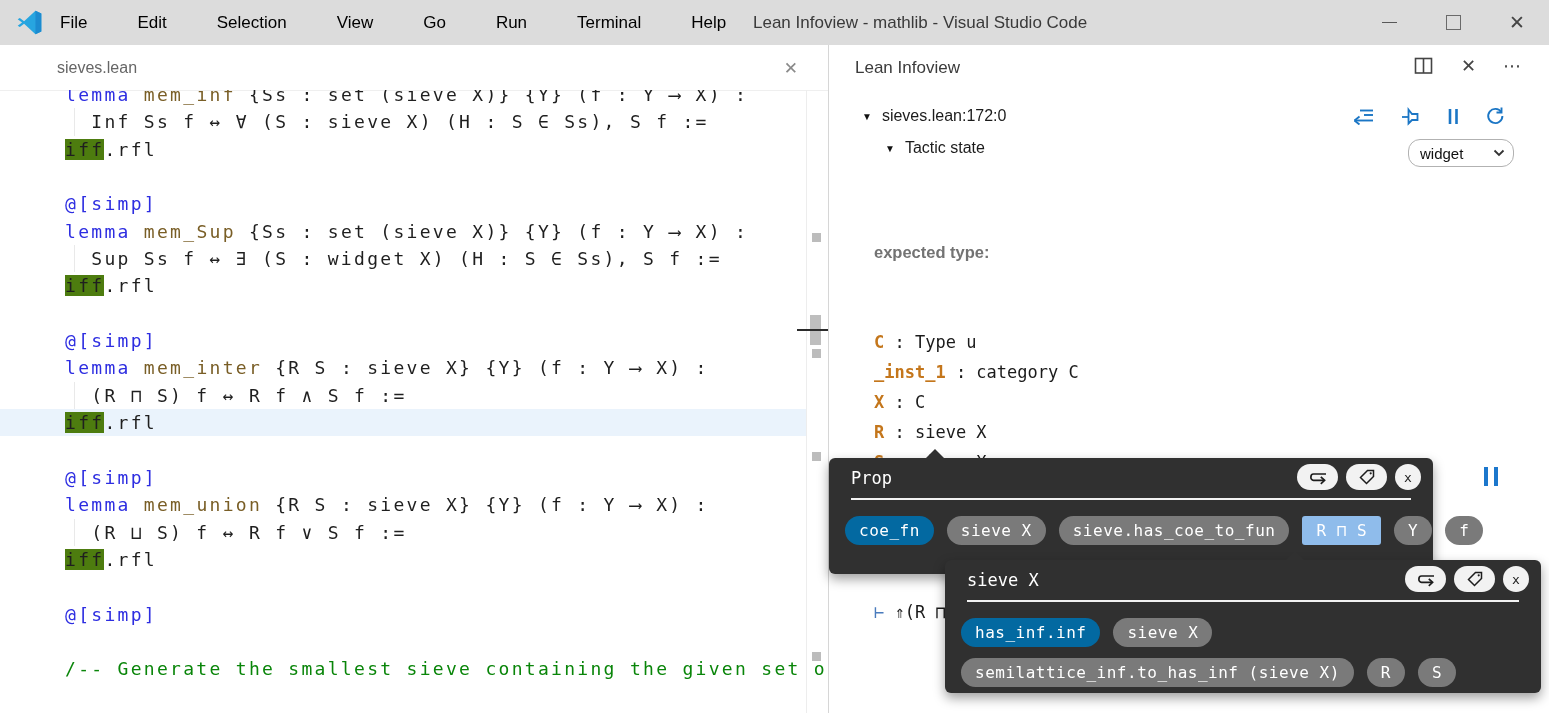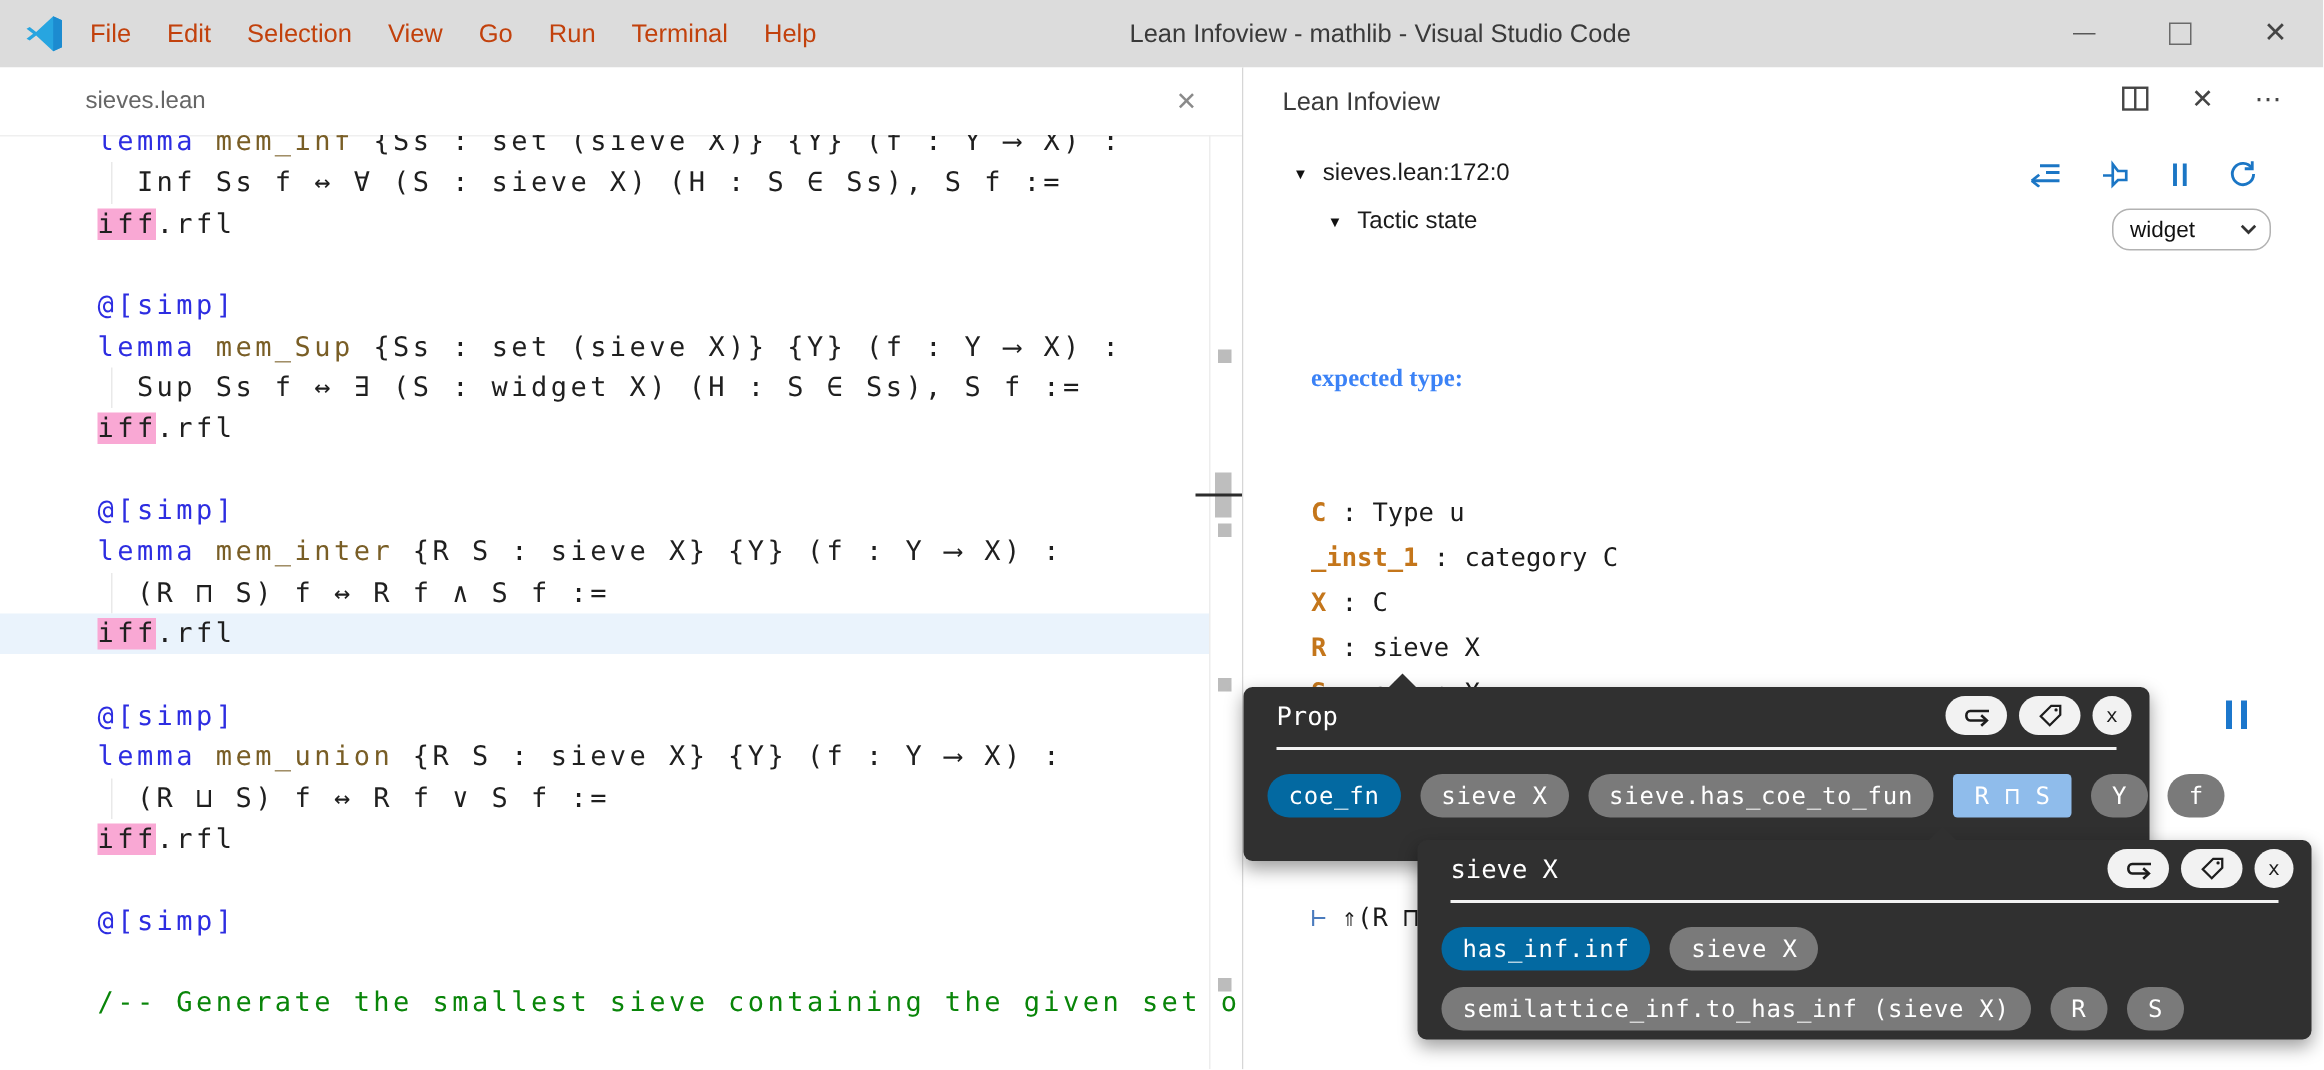--- a/index.html
+++ b/index.html
@@ -2,22 +2,22 @@
 <html><head>
 <meta charset="utf-8">
 <style>
   html,body{margin:0;padding:0;background:#fff;}
   .window{position:relative;width:1549px;height:713px;overflow:hidden;background:#fff;
           font-family:"Liberation Sans",sans-serif;-webkit-font-smoothing:antialiased;}
 
   
   .titlebar{position:absolute;top:0;left:0;width:100%;height:45px;background:#dcdcdc;}
   .logo{position:absolute;left:16px;top:9px;width:27px;height:27px;}
-  .menu-bar{position:absolute;left:60px;top:0;height:45px;display:flex;align-items:center;gap:24px;
-            font-size:17px;color:#c2410c;}
+  .menu-bar{position:absolute;left:60px;top:0;height:45px;display:flex;align-items:center;gap:50px;
+            font-size:17px;color:#000000;}
   .win-title{position:absolute;left:753px;top:0;height:45px;display:flex;align-items:center;
              font-size:17px;color:#3a3a3a;}
   .win-controls{position:absolute;right:0;top:0;height:45px;display:flex;}
   .win-btn{width:64px;height:45px;display:flex;align-items:center;justify-content:center;color:#585858;}
   .glyph-min{width:15px;height:0;border-top:1.6px solid #585858;}
   .glyph-max{width:13px;height:13px;border:1.5px solid #6a6a6a;}
   .glyph-close{font-size:19px;color:#444;line-height:1;}
 
   
   .editor-col{position:absolute;top:45px;left:0;width:828px;height:668px;background:#fff;
@@ -30,21 +30,21 @@
           font-family:"DejaVu Sans Mono",monospace;font-size:18px;line-height:27.35px;
           letter-spacing:2.3px;color:#1f1f1f;}
   #code{position:absolute;top:-9px;left:0;width:806px;}
   .cline{position:relative;height:27.35px;padding-left:65px;white-space:pre;}
   .cline.cur{background:#eaf3fc;}
   .cline.guide::before{content:"";position:absolute;left:74px;top:0;bottom:0;width:1px;background:#e9e9e9;}
   .tk-k{color:#2d2de1;}
   .tk-f{color:#795e26;}
   .tk-t{color:#1f1f1f;}
   .tk-c{color:#098509;}
-  .tk-w{color:#1f1f1f;background:#f9a8d4;margin-top:20px;}
+  .tk-w{color:#1f1f1f;background:#4d7c0f;margin-top:20px;}
 
   
   .sb-line{position:absolute;top:0;bottom:0;left:806px;width:1px;background:#ededed;}
   .sb-mark{position:absolute;left:812px;width:9px;height:9px;background:#bcbcbc;}
   .sb-thumb{position:absolute;left:810px;top:225px;width:11px;height:30px;background:#a8a8a8;opacity:.75;}
   .sb-cursor{position:absolute;left:797px;top:239px;width:33px;height:2.4px;background:#2c2c2c;}
 
   
   .infoview{position:absolute;top:45px;left:829px;right:0;bottom:0;background:#fff;}
   .iv-title{position:absolute;left:26px;top:13px;font-size:17px;color:#3b3b3b;}
@@ -55,21 +55,21 @@
   .iv-loc{left:33px;top:62px;}
   .iv-tactic{left:56px;top:94px;}
   .iv-tools{position:absolute;right:44px;top:61px;display:flex;gap:25px;align-items:center;}
   .widget-dd{position:absolute;right:35px;top:94px;width:104px;height:26px;border:1px solid #b2b2b2;
              border-radius:12px;background:#fff;display:flex;align-items:center;font-size:15px;color:#111;}
   .widget-dd span{margin-left:11px;}
   .widget-dd svg{position:absolute;right:8px;}
 
   .iv-content{position:absolute;left:45px;top:132px;font-family:"DejaVu Sans Mono",monospace;
               font-size:17px;line-height:30px;color:#1b1b1b;white-space:pre;}
-  .expected{font-family:Liberation Serif, serif;font-weight:bold;font-size:16.5px;color:#3b82f6;}
+  .expected{font-family:Liberation Sans, sans-serif;font-weight:bold;font-size:16.5px;color:#737373;}
   .hyp-name{color:#c4761b;font-weight:bold;}
   .turnstile{color:#4a7bbd;}
 
   
   .tooltip{position:absolute;background:#303030;border-radius:6px;color:#fff;
            box-shadow:0 5px 12px rgba(0,0,0,.38);font-family:"DejaVu Sans Mono",monospace;}
   .tt1{left:829px;top:458px;width:604px;height:116px;z-index:5;}
   .tt2{left:945px;top:560px;width:596px;height:133px;z-index:6;}
   .tt-arrow{position:absolute;top:-9px;width:0;height:0;border-left:10px solid transparent;
             border-right:10px solid transparent;border-bottom:10px solid #303030;}

